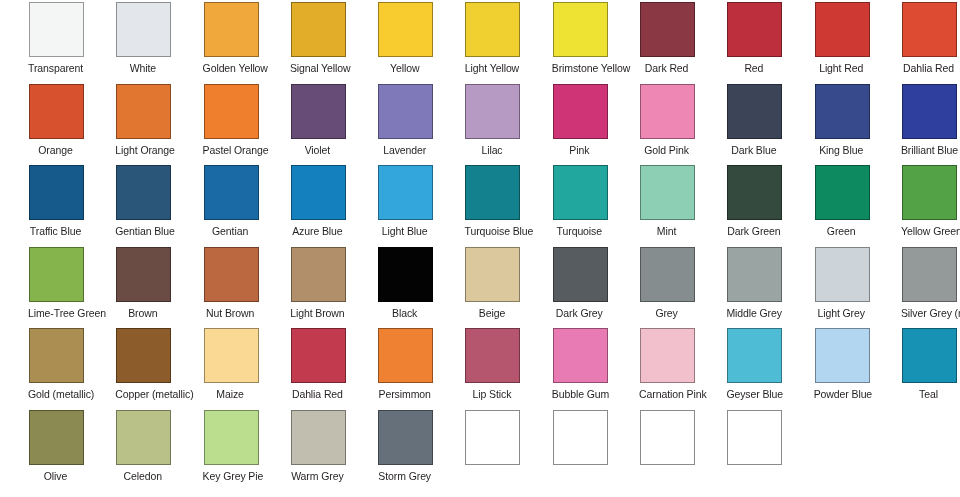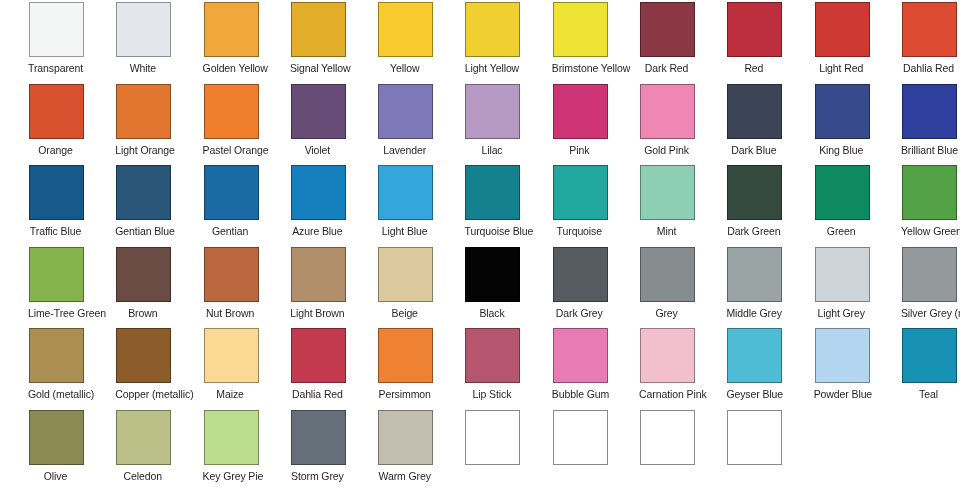--- a/index.html
+++ b/index.html
@@ -200,28 +200,28 @@
     </div>
     <div class="swatch-cell">
       <div class="swatch-chip" title="Nut Brown" style="background: rgb(187, 104, 64);"></div>
       <div class="swatch-label">Nut Brown</div>
     </div>
     <div class="swatch-cell">
       <div class="swatch-chip" title="Light Brown" style="background: rgb(176, 143, 106);"></div>
       <div class="swatch-label">Light Brown</div>
     </div>
     <div class="swatch-cell">
+      <div class="swatch-chip" title="Black" style="background: rgb(3, 3, 3);"></div>
+      <div class="swatch-label">Black</div>
+    </div>
+    <div class="swatch-cell">
       <div class="swatch-chip" title="Beige" style="background: rgb(219, 200, 156);"></div>
       <div class="swatch-label">Beige</div>
     </div>
     <div class="swatch-cell">
-      <div class="swatch-chip" title="Black" style="background: rgb(3, 3, 3);"></div>
-      <div class="swatch-label">Black</div>
-    </div>
-    <div class="swatch-cell">
       <div class="swatch-chip" title="Dark Grey" style="background: rgb(86, 92, 96);"></div>
       <div class="swatch-label">Dark Grey</div>
     </div>
     <div class="swatch-cell">
       <div class="swatch-chip" title="Grey" style="background: rgb(134, 141, 143);"></div>
       <div class="swatch-label">Grey</div>
     </div>
     <div class="swatch-cell">
       <div class="swatch-chip" title="Middle Grey" style="background: rgb(154, 164, 163);"></div>
       <div class="swatch-label">Middle Grey</div>
@@ -284,26 +284,26 @@
     </div>
     <div class="swatch-cell">
       <div class="swatch-chip" title="Celedon" style="background: rgb(185, 192, 136);"></div>
       <div class="swatch-label">Celedon</div>
     </div>
     <div class="swatch-cell">
       <div class="swatch-chip" title="Key Lime Pie" style="background: rgb(186, 222, 141);"></div>
       <div class="swatch-label">Key Grey Pie</div>
     </div>
     <div class="swatch-cell">
+      <div class="swatch-chip" title="Warm Grey" style="background: rgb(193, 189, 175);"></div>
+      <div class="swatch-label">Warm Grey</div>
+    </div>
+    <div class="swatch-cell">
       <div class="swatch-chip" title="Storm Grey" style="background: rgb(102, 112, 122);"></div>
       <div class="swatch-label">Storm Grey</div>
-    </div>
-    <div class="swatch-cell">
-      <div class="swatch-chip" title="Warm Grey" style="background: rgb(193, 189, 175);"></div>
-      <div class="swatch-label">Warm Grey</div>
     </div>
     <div class="swatch-cell no-label">
       <div class="swatch-chip empty-chip" title=""></div>
     </div>
     <div class="swatch-cell no-label">
       <div class="swatch-chip empty-chip" title=""></div>
     </div>
     <div class="swatch-cell no-label">
       <div class="swatch-chip empty-chip" title=""></div>
     </div>

